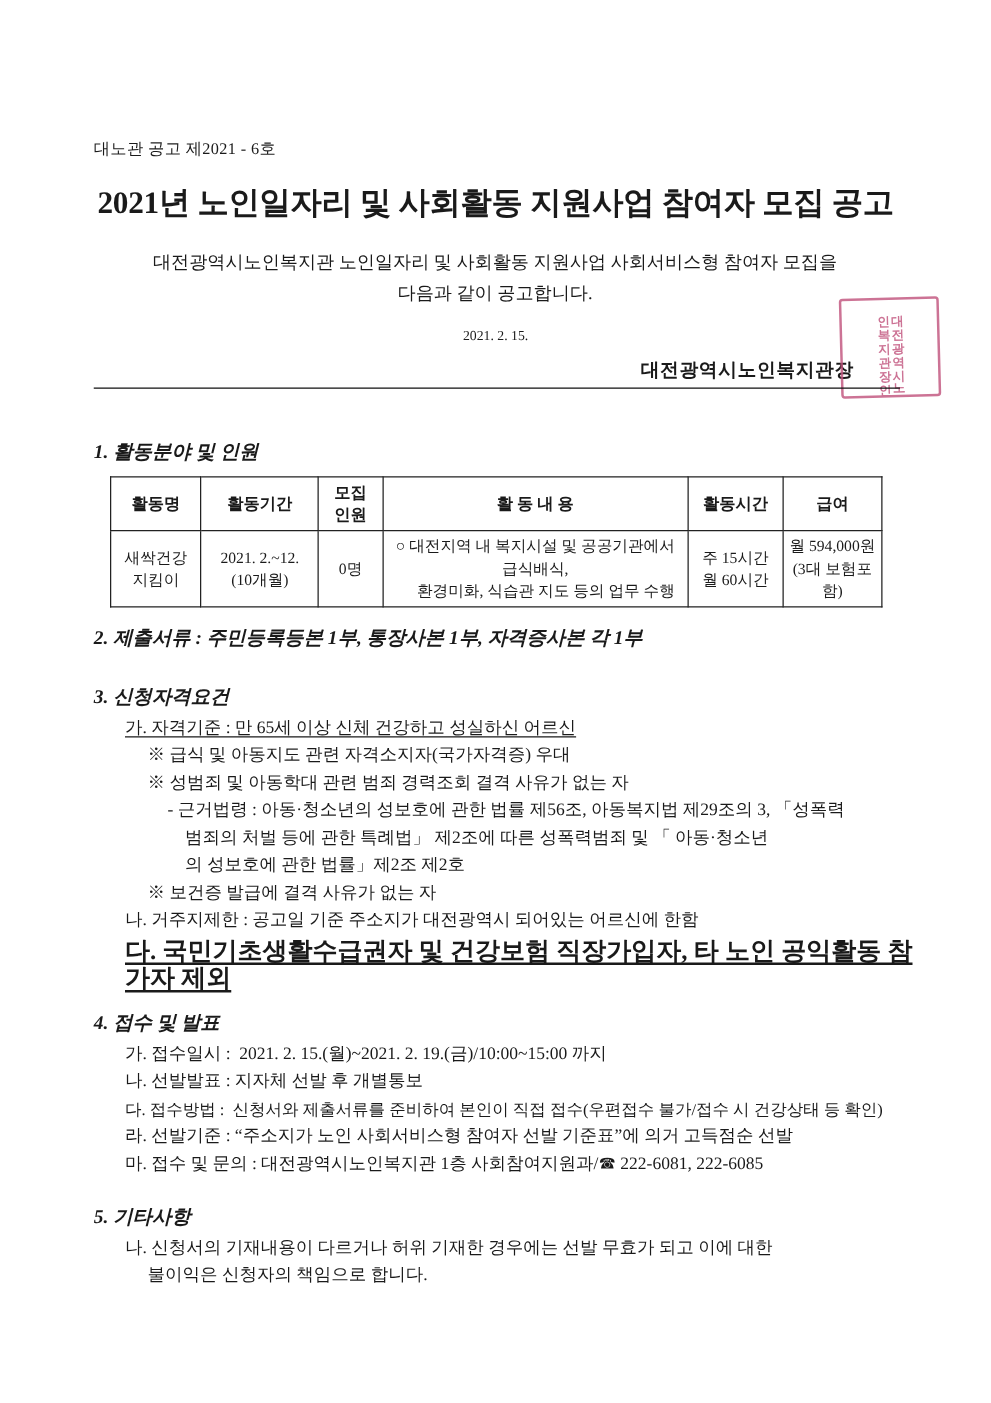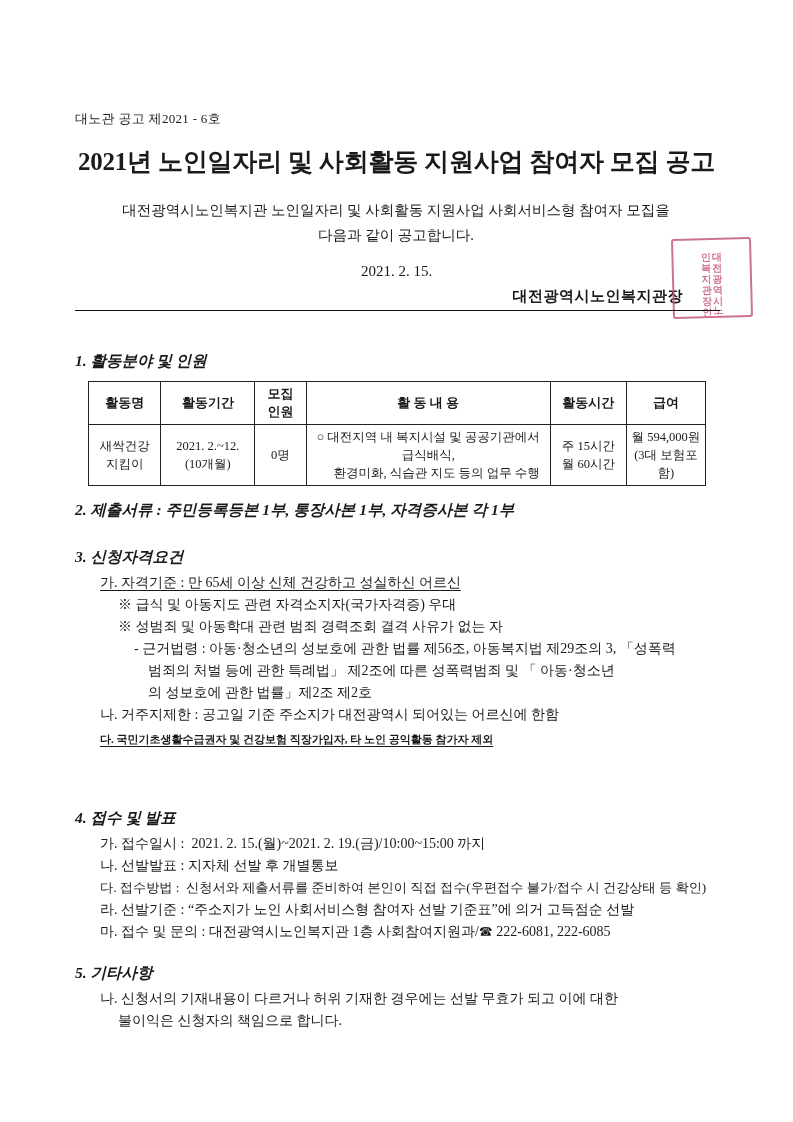--- a/index.html
+++ b/index.html
@@ -47,21 +47,21 @@
     text-align: center;
     font-size: 14.5px;
     line-height: 25px;
   }
   .date-line {
     position: absolute;
     left: 0;
     top: 263px;
     width: 793px;
     text-align: center;
-    font-size: 15px;
+    font-size: 11px;
   }
   .issuer {
     position: absolute;
     right: 110px;
     top: 287px;
     font-size: 15px;
     font-weight: bold;
     letter-spacing: 0.5px;
   }
   .hr-rule {
@@ -158,21 +158,21 @@
   .list5 {
     left: 100px;
     top: 988px;
     width: 640px;
   }
   .row { display: block; white-space: pre-wrap; }
   .indent1 { padding-left: 18px; }
   .indent2 { padding-left: 34px; }
   .indent3 { padding-left: 48px; }
   .big {
-    font-size: 11px;
+    font-size: 20px;
     font-weight: bold;
   }
 </style>
 </head>
 <body>
 
 <div class="page">
 
   <div class="doc-number">대노관 공고 제2021 -  6호</div>
 
@@ -239,20 +239,21 @@
   <div class="sec-head sec2" style="top:500px;">2. 제출서류 : 주민등록등본 1부, 통장사본 1부, 자격증사본 각 1부</div>
 
   <div class="sec-head" style="top:547px;">3. 신청자격요건</div>
   <div class="blk list3">
     <span class="row u">가. 자격기준 : 만 65세 이상 신체 건강하고 성실하신 어르신</span>
     <span class="row indent1">※ 급식 및 아동지도 관련 자격소지자(국가자격증) 우대</span>
     <span class="row indent1">※ 성범죄 및 아동학대 관련 범죄 경력조회 결격 사유가 없는 자</span>
     <span class="row indent2">- 근거법령 : 아동·청소년의 성보호에 관한 법률 제56조, 아동복지법 제29조의 3, 「성폭력</span>
     <span class="row indent3">범죄의 처벌 등에 관한 특례법」 제2조에 따른 성폭력범죄 및 「 아동·청소년</span>
     <span class="row indent3">의 성보호에 관한 법률」제2조 제2호</span>
+    <span class="row indent1">※ 보건증 발급에 결격 사유가 없는 자</span>
     <span class="row">나. 거주지제한 : 공고일 기준 주소지가 대전광역시 되어있는 어르신에 한함</span>
     <span class="row big u" style="display:block;margin-top:2px;">다. 국민기초생활수급권자 및 건강보험 직장가입자, 타 노인 공익활동 참가자 제외</span>
   </div>
 
   <div class="sec-head" style="top:808px;">4. 접수 및 발표</div>
   <div class="blk list4">
     <span class="row">가. 접수일시 :  2021. 2. 15.(월)~2021. 2. 19.(금)/10:00~15:00 까지</span>
     <span class="row">나. 선발발표 : 지자체 선발 후 개별통보</span>
     <span class="row" style="font-size:13.2px;">다. 접수방법 :  신청서와 제출서류를 준비하여 본인이 직접 접수(우편접수 불가/접수 시 건강상태 등 확인)</span>
     <span class="row">라. 선발기준 : “주소지가 노인 사회서비스형 참여자 선발 기준표”에 의거 고득점순 선발</span>

